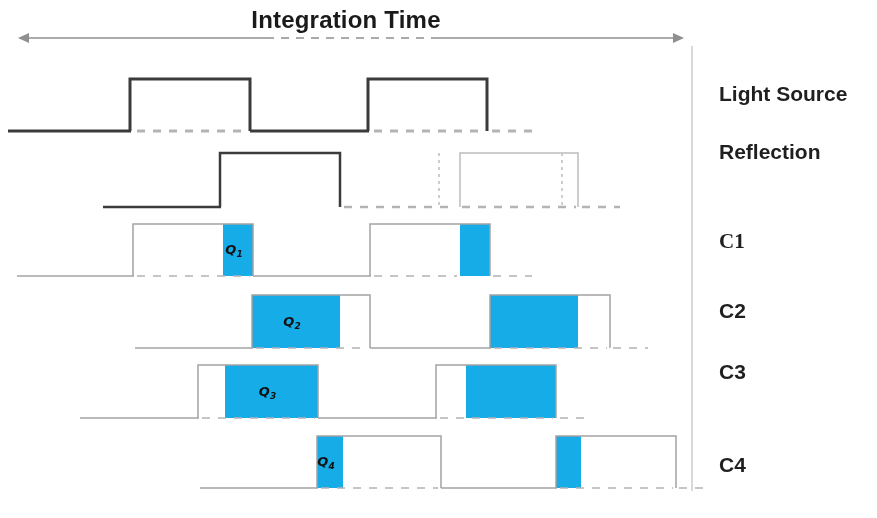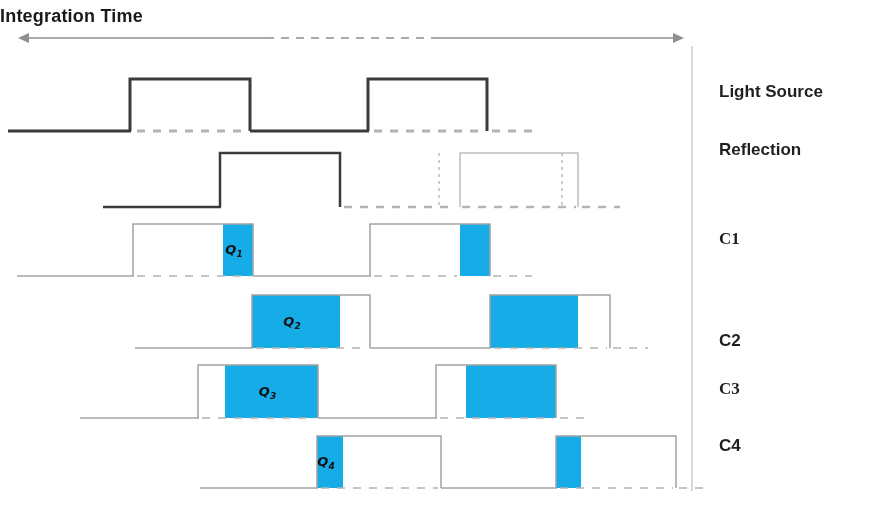--- a/index.html
+++ b/index.html
@@ -6,30 +6,31 @@
   #stage{
     position:relative;
     width:877px;height:518px;
     background:#ffffff;
     font-family:"Liberation Sans", sans-serif;
     overflow:hidden;
   }
   #diagram-title{
     position:absolute;
     left:0;top:6px;width:692px;
-    font-size:18px;
+    text-align:center;
+    font-size:24px;
     font-weight:bold;
     color:#1a1a1a;
     letter-spacing:0.2px;
   }
   #timing-svg{position:absolute;left:0;top:0;}
   .row-label{
     position:absolute;
     left:719px;
-    font-size:17px;
+    font-size:21px;
     font-weight:bold;
     color:#1f1f1f;
     white-space:nowrap;
   }
 </style>
 </head>
 <body>
 
 <div id="stage">
   <div id="diagram-title">Integration Time</div>
@@ -93,17 +94,17 @@
       <line x1="200" y1="488" x2="318" y2="488" stroke="#a3a3a3" stroke-width="1.5" fill="none"></line>
       <line x1="441" y1="488" x2="557" y2="488" stroke="#a3a3a3" stroke-width="1.5" fill="none"></line>
       <path d="M 317 488 L 317 436 L 441 436 L 441 488" stroke="#a3a3a3" stroke-width="1.5" fill="none" stroke-linejoin="miter"></path>
       <path d="M 556 488 L 556 436 L 676 436 L 676 488" stroke="#a3a3a3" stroke-width="1.5" fill="none" stroke-linejoin="miter"></path>
       <text x="326" y="466" font-family="&quot;DejaVu Sans&quot;, sans-serif" font-size="13" font-weight="bold" font-style="italic" fill="#111111" text-anchor="middle">Q<tspan font-size="9" dy="3">4</tspan></text>
     </svg>
   <div id="labels">
       <div class="row-label" style="top: 82px;">Light Source</div>
       <div class="row-label" style="top: 140px;">Reflection</div>
       <div class="row-label" style="top: 229px; font-family: Liberation Serif, serif;">C1</div>
-      <div class="row-label" style="top: 299px; margin-top: 32px;">C2</div>
-      <div class="row-label" style="top: 379px; font-family: Liberation Serif, serif;">C3</div>
-      <div class="row-label" style="top: 436px;">C4</div>
+      <div class="row-label" style="top: 299px;">C2</div>
+      <div class="row-label" style="top: 360px;">C3</div>
+      <div class="row-label" style="top: 453px;">C4</div>
     </div>
 </div>
 
 </body></html>

